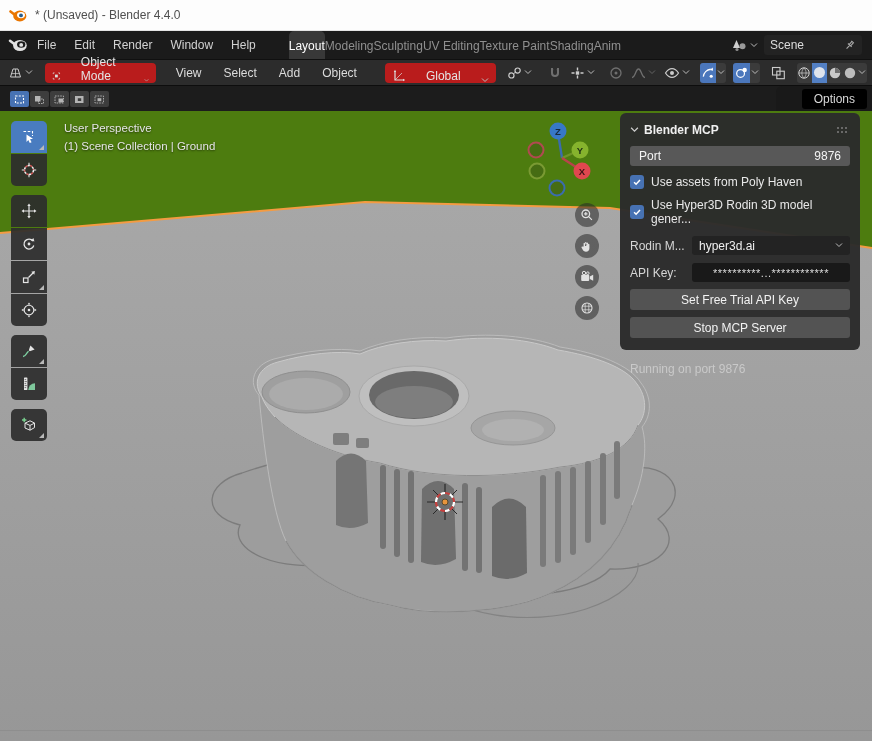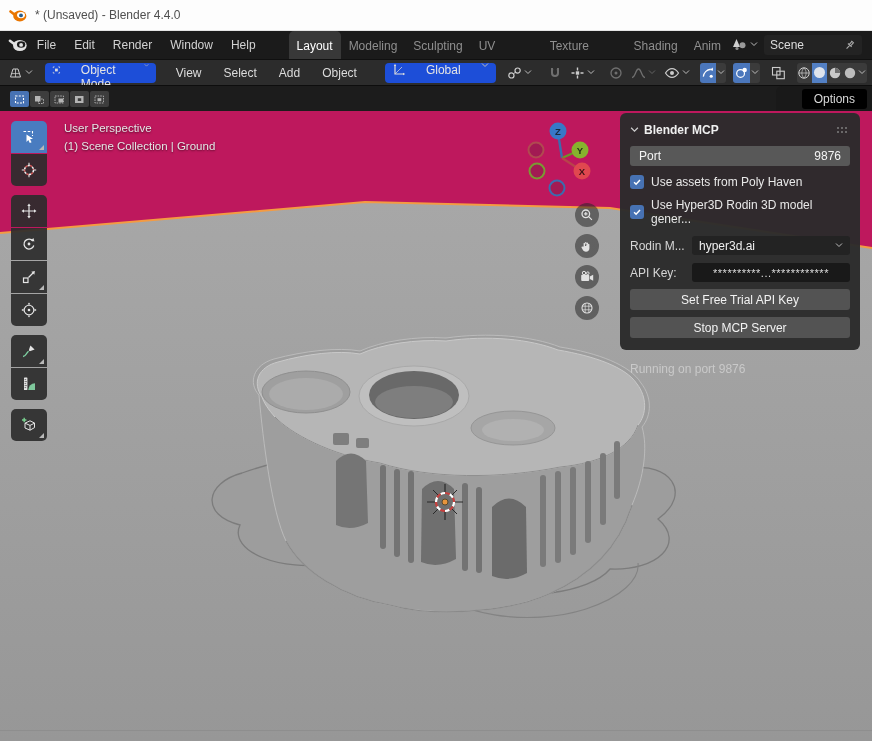--- a/index.html
+++ b/index.html
@@ -8,50 +8,50 @@
   svg{display:block}
 
   
   .titlebar{position:absolute;top:0;left:0;right:0;height:31px;background:#fdfdfd;border-bottom:1px solid #e4e4e4;display:flex;align-items:center;padding-left:9px;gap:8px}
   .titlebar .t{font-size:12px;color:#4f4f4f}
 
   
   .menubar{position:absolute;top:31px;left:0;right:0;height:28px;background:#1b1b1b;display:flex;align-items:center;padding:0 8px}
   .menu-item{color:#d2d2d2;padding:0 9px;line-height:28px}
   .tabs{display:flex;margin-left:24px;height:28px;align-items:stretch}
-  .tab{color:#8f8f8f;padding:6px 8px 0;border-radius:5px 5px 0 0;line-height:1.6}
+  .tab{color:#8f8f8f;padding:6px 0 0;border-radius:5px 5px 0 0;line-height:1.6}
   .tab.active{background:#383838;color:#ffffff}
-  .scene-widget{margin-left:auto;display:flex;align-items:flex-start;gap:3px;padding-right:2px}
+  .scene-widget{margin-left:auto;display:flex;align-items:center;gap:3px;padding-right:2px}
   .iconbtn{display:flex;align-items:center;gap:2px;padding:2px 3px;border-radius:3px}
   .scene-field{width:98px;height:20px;background:#232323;border-radius:3px;display:flex;align-items:center;padding:0 6px;color:#dcdcdc}
   .scene-field .v{flex:1}
 
   
   .vheader{position:absolute;top:59px;left:0;right:0;height:26px;background:#2c2c2c;border-top:1px solid #101010;display:flex;align-items:center;padding:0 5px;gap:2px}
-  .hbtn{display:flex;align-items:flex-start;gap:20px;height:20px;padding:0 7px;background:#1d4ed8;border-radius:4px;color:#e4e4e4}
+  .hbtn{display:flex;align-items:flex-end;gap:20px;height:20px;padding:0 7px;background:#b91c1c;border-radius:4px;color:#e4e4e4}
   .hmenu{color:#dcdcdc;padding:16px 10px;line-height:26px}
   .dim{opacity:.38}
   .toggle-group{display:flex;align-items:center;height:20px;background:#3b3b3b;border-radius:3px;overflow:hidden;margin-left:5px}
   .toggle-group .blue{width:24px;height:20px;background:#4b77bc;display:flex;align-items:center;justify-content:center}
   .toggle-group .chevcell{width:14px;display:flex;justify-content:center}
   .shade-group{display:flex;align-items:center;height:20px;background:#3b3b3b;border-radius:3px;overflow:hidden;margin-left:6px}
   .shade-seg{width:22px;height:20px;display:flex;align-items:center;justify-content:center}
   .shade-seg.active{background:#5380c4}
   .solid-circle{width:11px;height:11px;border-radius:50%;background:#dfe4ec}
 
   
   .tsettings{position:absolute;top:85px;left:0;right:0;height:26px;background:#1c1c1c;border-top:1px solid #0d0d0d}
   .options-flap{position:absolute;right:0;top:0;bottom:0;width:96px;background:#191919;border-radius:6px 0 0 0}
   .selmodes{position:absolute;left:10px;top:5px;display:flex;gap:1px}
   .selmode{width:19px;height:16px;background:#3d3d3d;border-radius:2px;display:flex;align-items:center;justify-content:center}
   .selmode.active{background:#4772b3}
   .options-btn{position:absolute;right:5px;top:3px;height:20px;padding:0 12px;background:#000000;border-radius:3px;color:#d8d8d8;line-height:20px}
 
   
-  .viewport{position:absolute;top:111px;left:0;right:0;height:630px;background:#be185d}
+  .viewport{position:absolute;top:111px;left:0;right:0;height:630px;background:#4d7c0f}
   .scene-svg{position:absolute;inset:0}
   .overlay-text{position:absolute;left:64px;top:8px;color:#e6e6e6;text-shadow:0 1px 2px rgba(0,0,0,.55);font-size:11.5px;line-height:18px}
   .gizmo{position:absolute;left:520px;top:9px}
   .navcol{position:absolute;left:575px;top:92px;display:flex;flex-direction:column;gap:7px}
   .navbtn{width:24px;height:24px;border-radius:50%;background:rgba(40,40,40,.55);display:flex;align-items:center;justify-content:center}
 
   
   .tools{position:absolute;left:11px;top:10px;width:36px;display:flex;flex-direction:column}
   .tgroup{display:flex;flex-direction:column;gap:1px;border-radius:5px;overflow:hidden;margin-bottom:9px}
   .tool{width:36px;height:32px;background:rgba(44,44,44,.92);display:flex;align-items:center;justify-content:center;position:relative}

